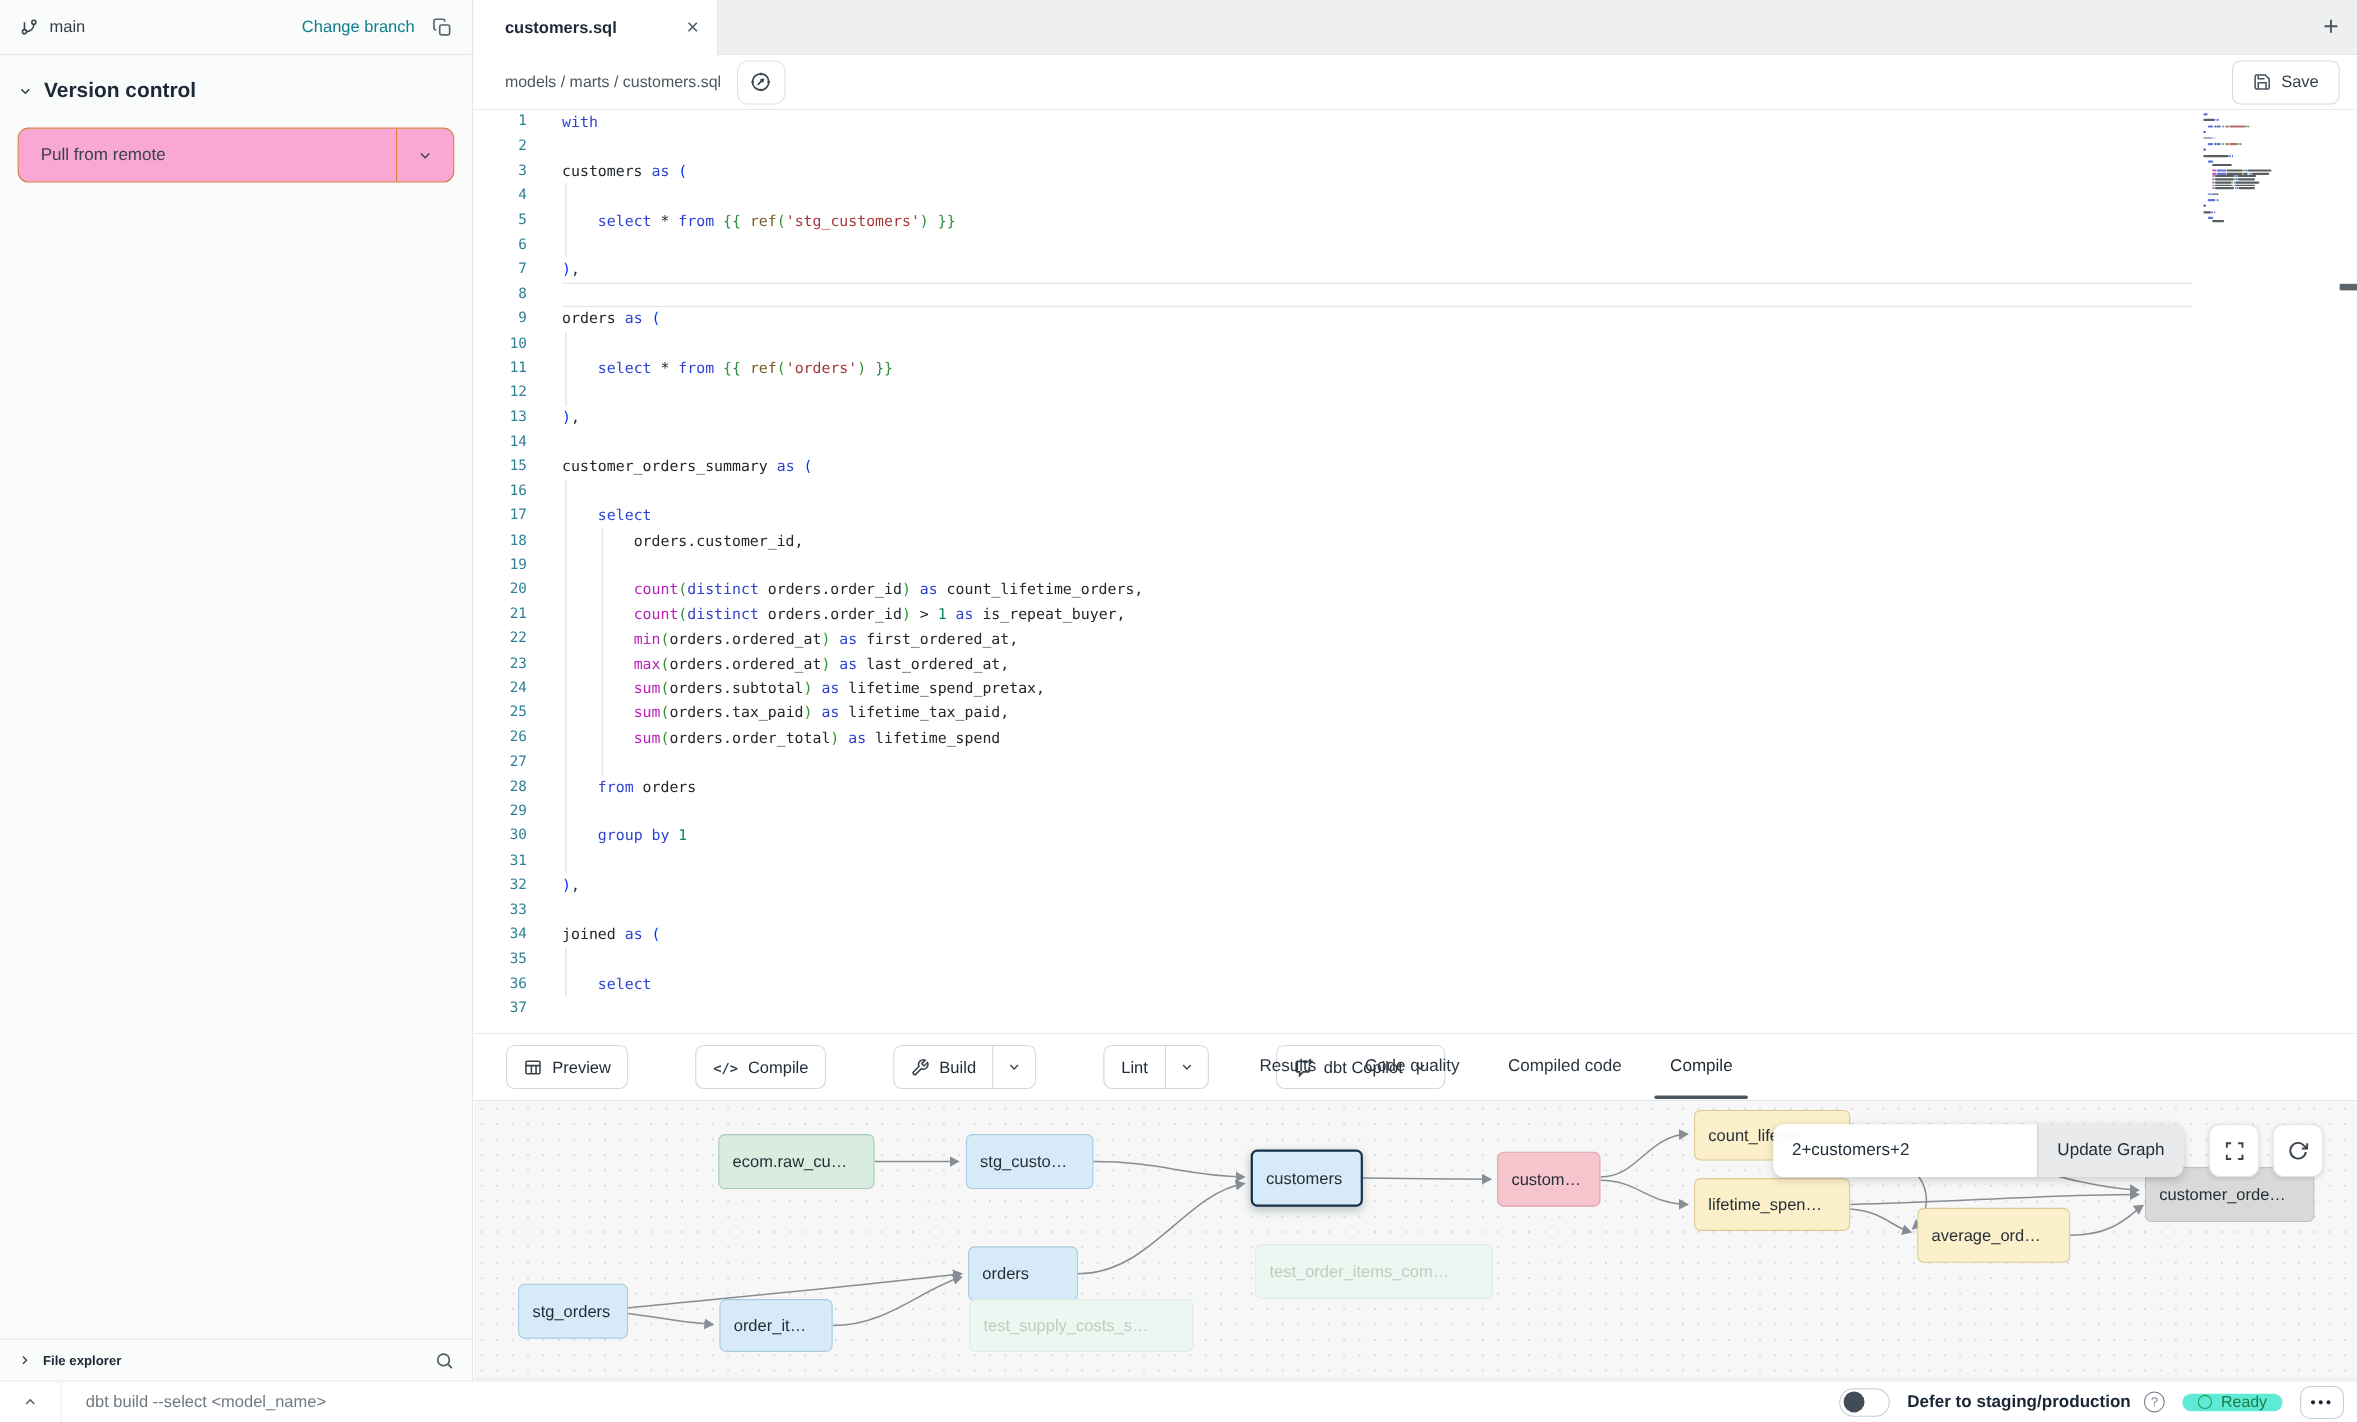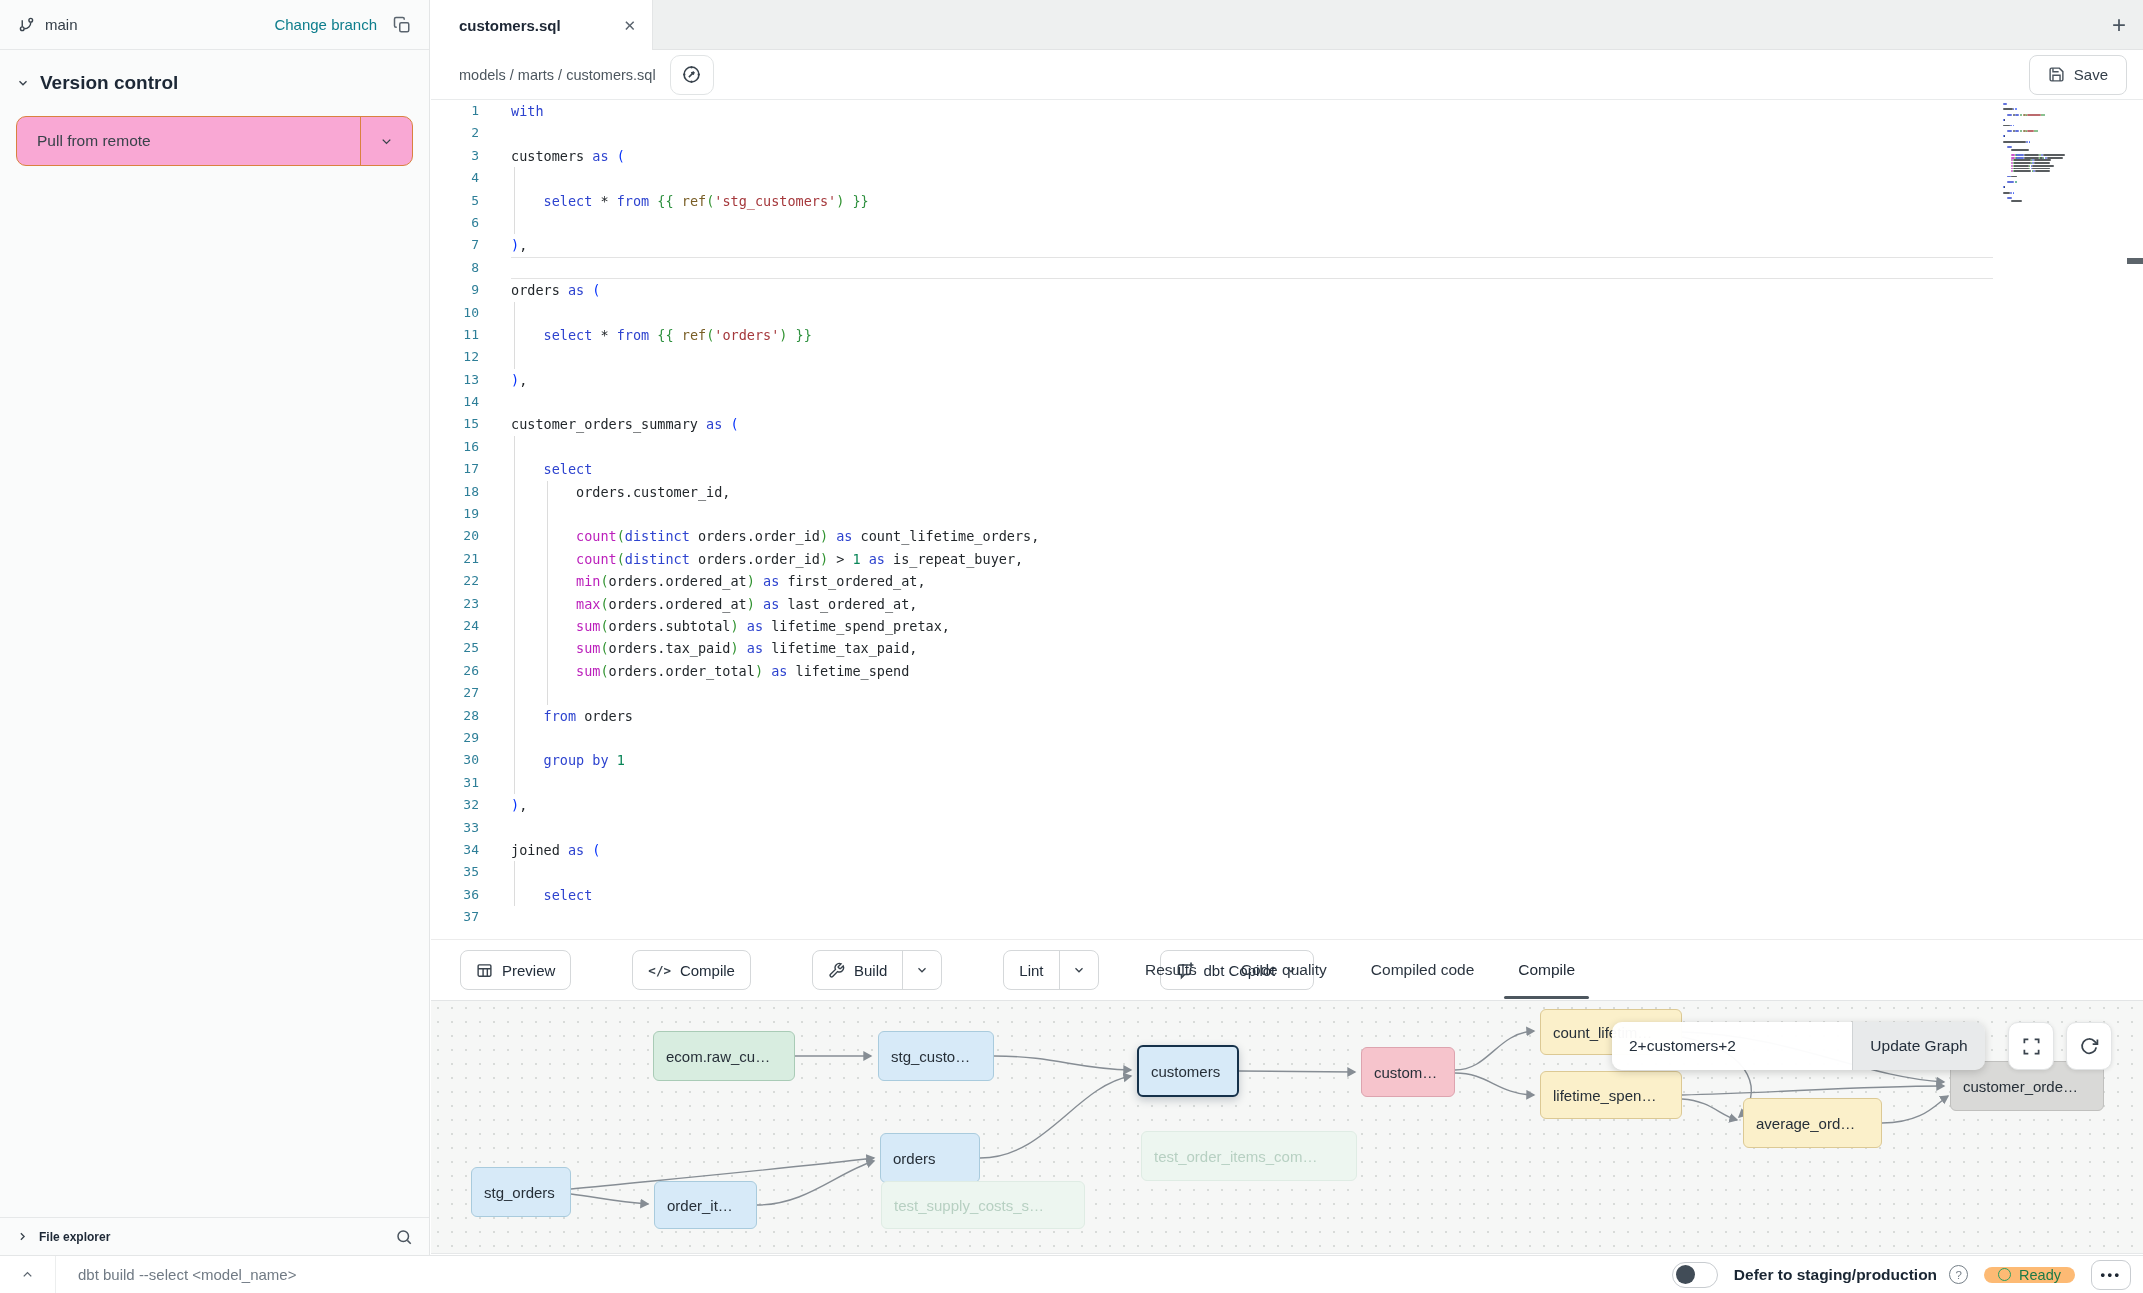--- a/index.html
+++ b/index.html
@@ -111,21 +111,21 @@
   .sb-exp { width:56px; height:100%; display:flex; align-items:center; justify-content:center;
     border-right:1px solid #eceeee; cursor:pointer; }
   .cmd { margin-left:22px; font-size:15px; color:#707a84; flex:1; }
   .defer-toggle { width:46px; height:26px; border:1px solid #c8ccd0; border-radius:13px;
     background:#fff; position:relative; cursor:pointer; margin-right:16px; }
   .defer-knob { position:absolute; left:3px; top:2.5px; width:19px; height:19px; border-radius:50%;
     background:#414c57; }
   .defer-label { font-size:15.5px; font-weight:bold; color:#1a2633; margin-right:12px; }
   .help-circ { width:19px; height:19px; border:1.5px solid #757f88; border-radius:50%;
     display:flex; align-items:center; justify-content:center; font-size:11.5px; color:#757f88; margin-right:16px; }
-  .ready-pill { height:16px; background:#fdba74; border-radius:14px; display:flex; align-items:center;
+  .ready-pill { height:16px; background:#5eead4; border-radius:14px; display:flex; align-items:center;
     gap:8px; padding:0 14px; margin-right:16px;justify-content:space-between; }
   .ready-dot { width:13px; height:13px; border:1.6px solid #2a9e61; border-radius:50%; }
   .ready-txt { font-size:14.5px; color:#1d7a47; }
   .more-btn { width:40px; height:30px; border:1px solid #c9cdd1; border-radius:9px; background:#fff;
     display:flex; align-items:center; justify-content:center; letter-spacing:2.5px; font-size:13px;
     font-weight:bold; color:#1d2733; margin-right:12px; cursor:pointer; }
 
   svg.ic { display:block; }
 </style>
 </head>

